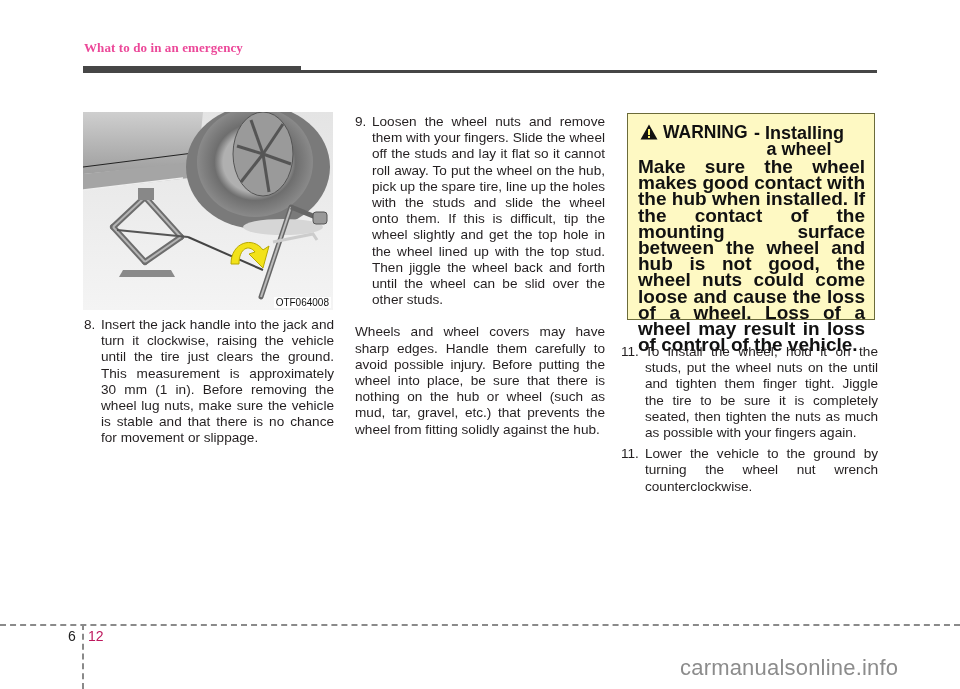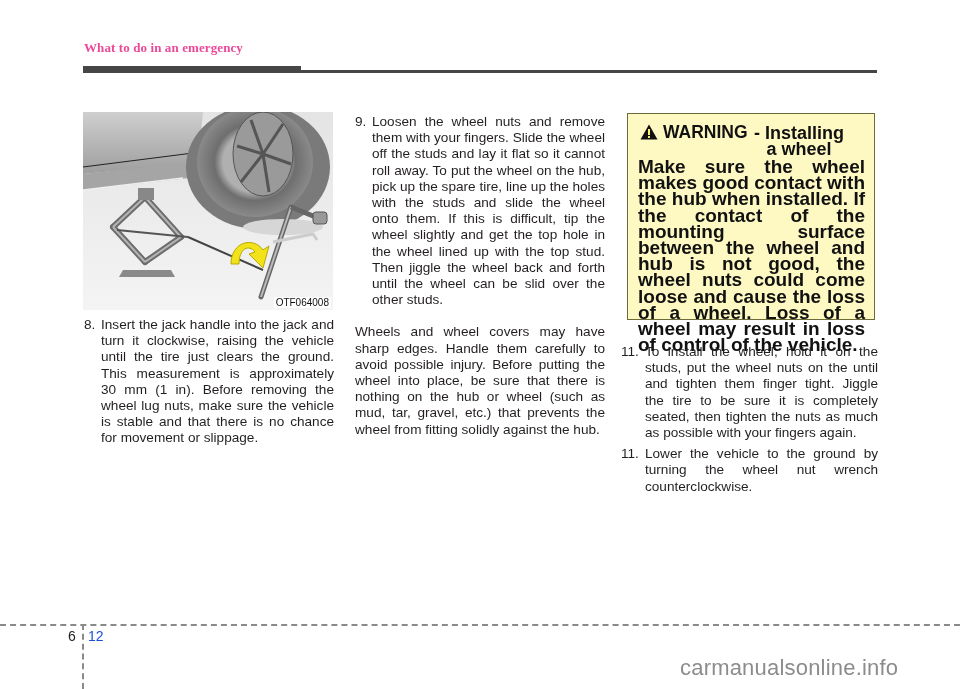--- a/index.html
+++ b/index.html
@@ -28,21 +28,21 @@
   .warning { position:absolute; left:627px; top:113px; width:248px; height:207px; background:#fef9c3; border:1px solid #6b6b3a; box-sizing:border-box; padding:8px 9px 6px 10px; }
   .warning-head { display:flex; align-items:flex-start; }
   .warn-icon { width:18px; height:16px; margin:2px 5px 0 2px; flex:0 0 auto; }
   .warn-word { font-weight:bold; font-size:17.5px; line-height:20px; color:#111; }
   .warn-sub { font-weight:bold; font-size:18px; line-height:16px; color:#111; margin-left:4px; text-align:center; width:95px; padding-top:3px; }
   .warn-body { font-weight:bold; font-size:19px; line-height:16.2px; color:#111; text-align:justify; margin-top:2px; }
 
   .footer-line { position:absolute; left:0; top:624px; width:960px; height:0; border-top:2px dashed #8a8a8a; }
   .footer-vline { position:absolute; left:82px; top:624px; width:0; height:65px; border-left:2px dashed #8a8a8a; }
   .page-chapter { position:absolute; left:68px; top:628px; font-size:14px; color:#222; }
-  .page-num { position:absolute; left:88px; top:628px; font-size:14px; color:#1d4ed8; }
+  .page-num { position:absolute; left:88px; top:628px; font-size:14px; color:#be185d; }
   .watermark { position:absolute; left:680px; top:655px; font-size:22px; color:#8c8c8c; letter-spacing:0.2px; }
 </style>
 </head>
 <body>
 
 <div class="header-title">What to do in an emergency</div>
 <div class="header-bar-thick"></div>
 <div class="header-bar-thin"></div>
 
 <div class="figure">

